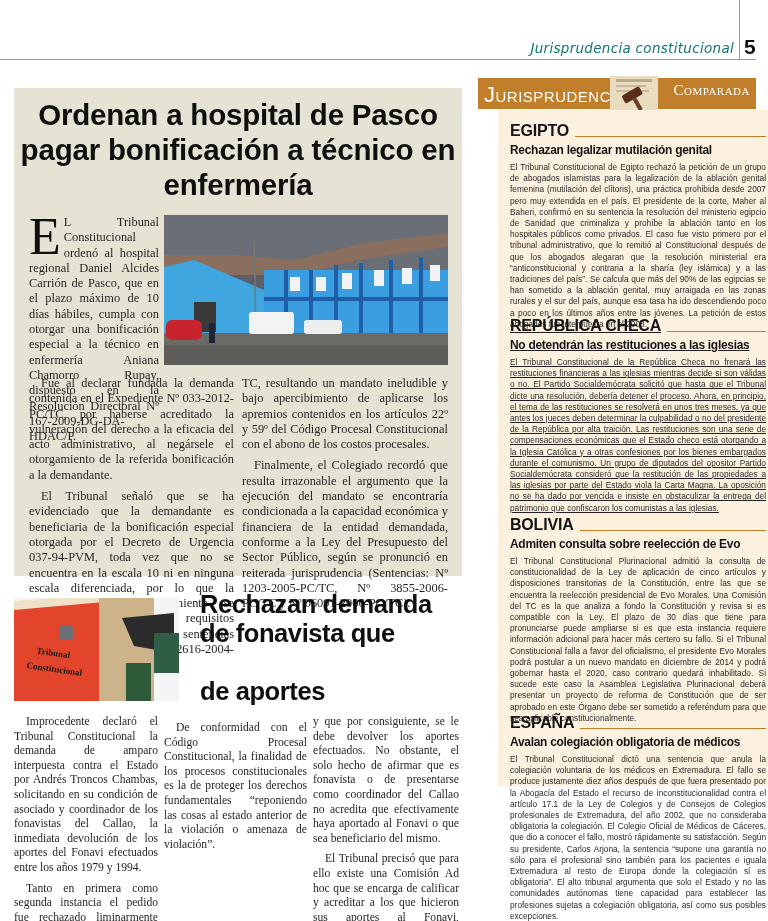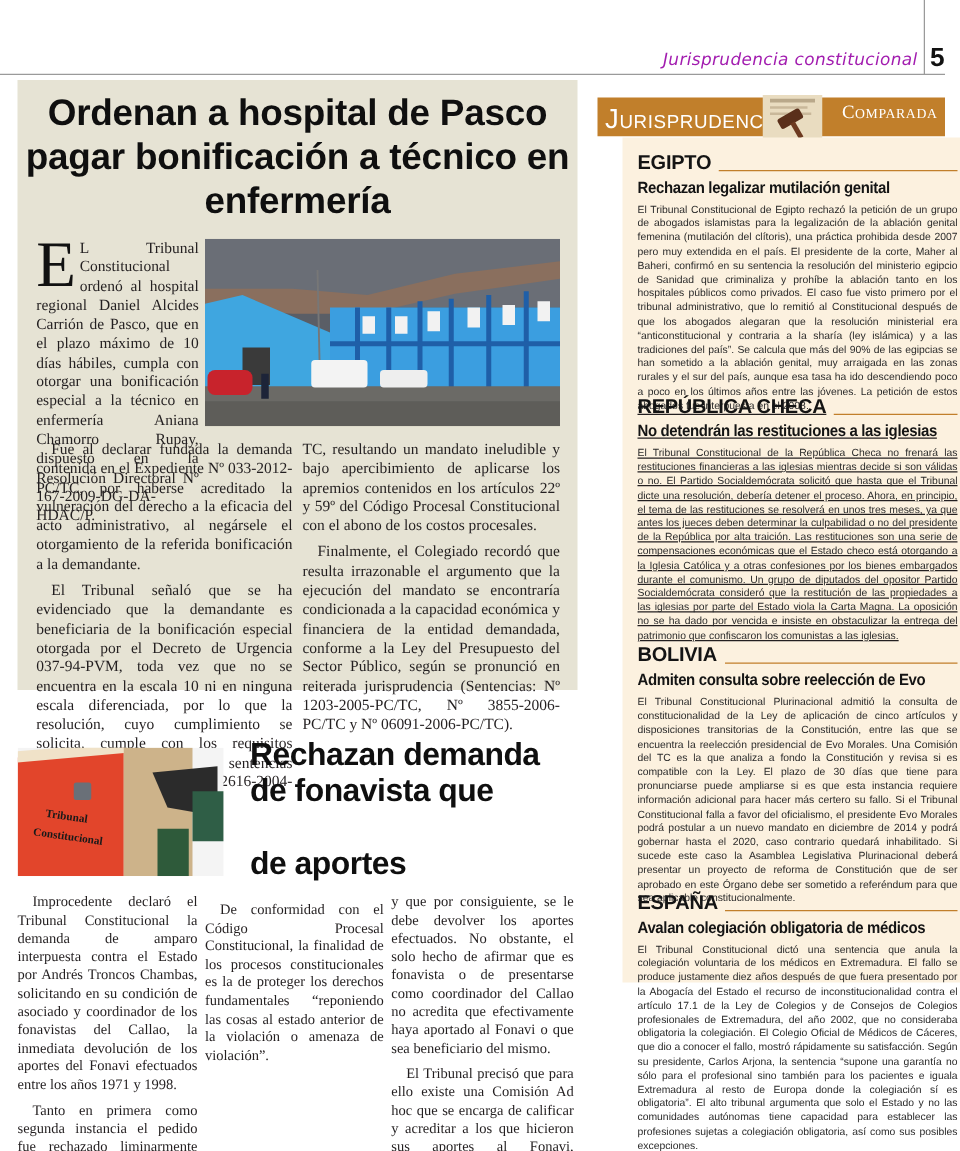--- a/index.html
+++ b/index.html
@@ -1,23 +1,23 @@
 <!DOCTYPE html>
 <html><head>
 <meta charset="utf-8">
 <style>
   html, body { margin:0; padding:0; }
   body { width:768px; height:921px; background:#ffffff; position:relative; overflow:hidden; font-family:"Liberation Serif", serif; color:#231f20; }
   .hdr-rule { position:absolute; left:0; top:59px; width:756px; height:1px; background:#9a9a9a; }
   .hdr-vline { position:absolute; left:739px; top:0; width:1px; height:60px; background:#9a9a9a; }
-  .section-title { position:absolute; right:34px; top:40px; font-family:"DejaVu Sans", sans-serif; font-size:13.5px; font-style:italic; color:#a21caf; letter-spacing:0.3px; }
+  .section-title { position:absolute; right:34px; top:40px; font-family:"DejaVu Sans", sans-serif; font-size:13.5px; font-style:italic; color:#0f766e; letter-spacing:0.3px; }
   .page-num { position:absolute; left:744px; top:35px; font-family:"Liberation Sans", sans-serif; font-weight:bold; font-size:21px; color:#111; }
 
   
-  .art1 { position:absolute; left:14px; top:64px; width:448px; height:488px; background:#e6e3d4; }
+  .art1 { position:absolute; left:14px; top:88px; width:448px; height:488px; background:#e6e3d4; }
   .art1 h1 { margin:0; position:absolute; left:0; top:9px; width:448px; text-align:center; font-family:"Liberation Sans", sans-serif; font-weight:bold; font-size:29.5px; line-height:35px; color:#0f0f0f; letter-spacing:-0.2px; }
   .photo1 { position:absolute; left:150px; top:127px; width:284px; height:150px; overflow:hidden; }
   .body-txt { font-size:12.4px; line-height:15.3px; text-align:justify; margin:0; hyphens:auto; }
   .p-ind { text-indent:12px; }
   .col-a1 { position:absolute; left:15px; top:127px; width:130px; }
   .dropcap { float:left; font-size:52px; line-height:40px; margin:2px 3px 0 0; font-family:"Liberation Serif", serif; color:#111; }
   .span-a1 { position:absolute; left:15px; top:288px; width:205px; }
   .col-b1 { position:absolute; left:228px; top:288px; width:206px; }
   .sp { margin-top:6px; }
 
@@ -113,21 +113,21 @@
     <rect x="45" y="28" width="14" height="14" rx="2" fill="#6a7078"></rect>
     <text x="22" y="58" font-family="Liberation Serif, serif" font-size="9" font-weight="bold" fill="#1a1a1a" transform="rotate(8 40 58)">Tribunal</text>
     <text x="12" y="74" font-family="Liberation Serif, serif" font-size="9" font-weight="bold" fill="#1a1a1a" transform="rotate(8 40 74)">Constitucional</text>
   </svg>
 </div>
 <h2 class="art2-title">
   <span id="a2title"><span>Rechazan demanda</span><br><span>de fonavista que</span><br><br><span>de aportes</span></span>
 </h2>
 
 <div class="c2a">
-  <p class="body-txt p-ind">Improcedente declaró el Tribunal Constitucional la demanda de amparo interpuesta contra el Estado por Andrés Troncos Chambas, solicitando en su condición de asociado y coordinador de los fonavistas del Callao, la inmediata devolución de los aportes del Fonavi efectuados entre los años 1971 y 1998.</p>
+  <p class="body-txt p-ind">Improcedente declaró el Tribunal Constitucional la demanda de amparo interpuesta contra el Estado por Andrés Troncos Chambas, solicitando en su condición de asociado y coordinador de los fonavistas del Callao, la inmediata devolución de los aportes del Fonavi efectuados entre los años 1979 y 1994.</p>
   <p class="body-txt p-ind sp">Tanto en primera como segunda instancia el pedido fue rechazado liminarmente por considerar que no se acredita que el demandante sea el titular de una</p>
 </div>
 <div class="c2b">
   <p class="body-txt p-ind sp">De conformidad con el Código Procesal Constitucional, la finalidad de los procesos constitucionales es la de proteger los derechos fundamentales “reponiendo las cosas al estado anterior de la violación o amenaza de violación”.</p>
 
 </div>
 <div class="c2c">
   <p class="body-txt">y que por consiguiente, se le debe devolver los aportes efectuados. No obstante, el solo hecho de afirmar que es fonavista o de presentarse como coordinador del Callao no acredita que efectivamente haya aportado al Fonavi o que sea beneficiario del mismo.</p>
   <p class="body-txt p-ind sp">El Tribunal precisó que para ello existe una Comisión Ad hoc que se encarga de calificar y acreditar a los que hicieron sus aportes al Fonavi, siguiendo los procedimientos establecidos por la comisión.</p>
 </div>

